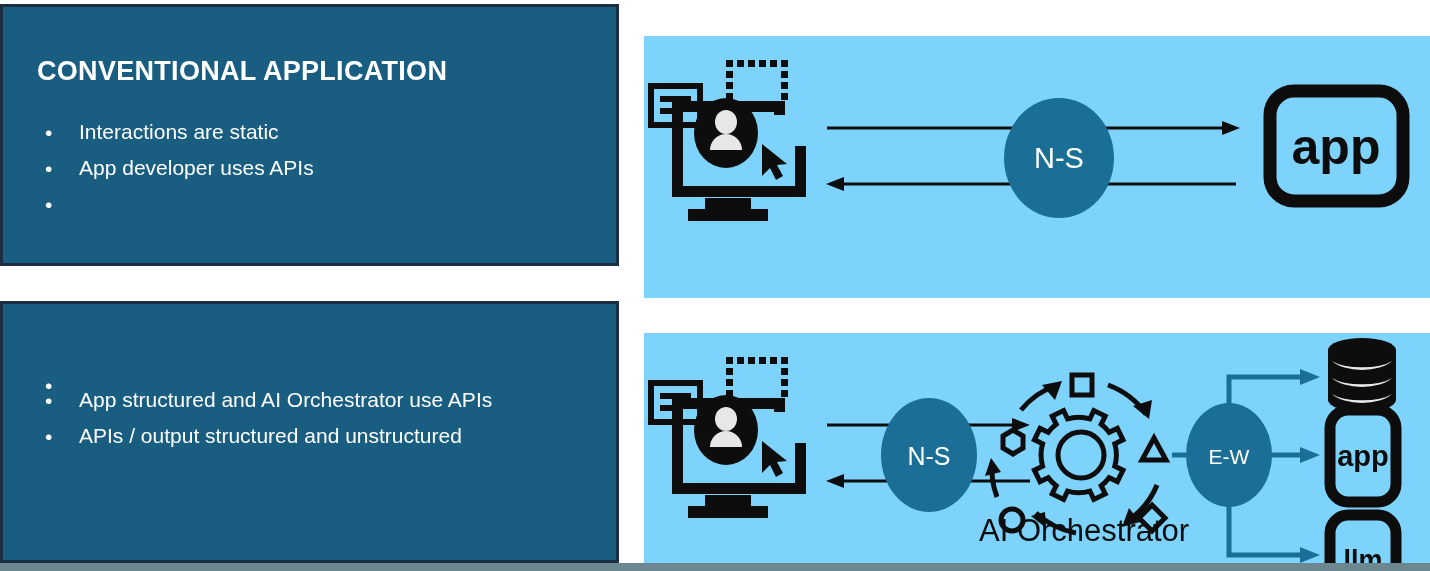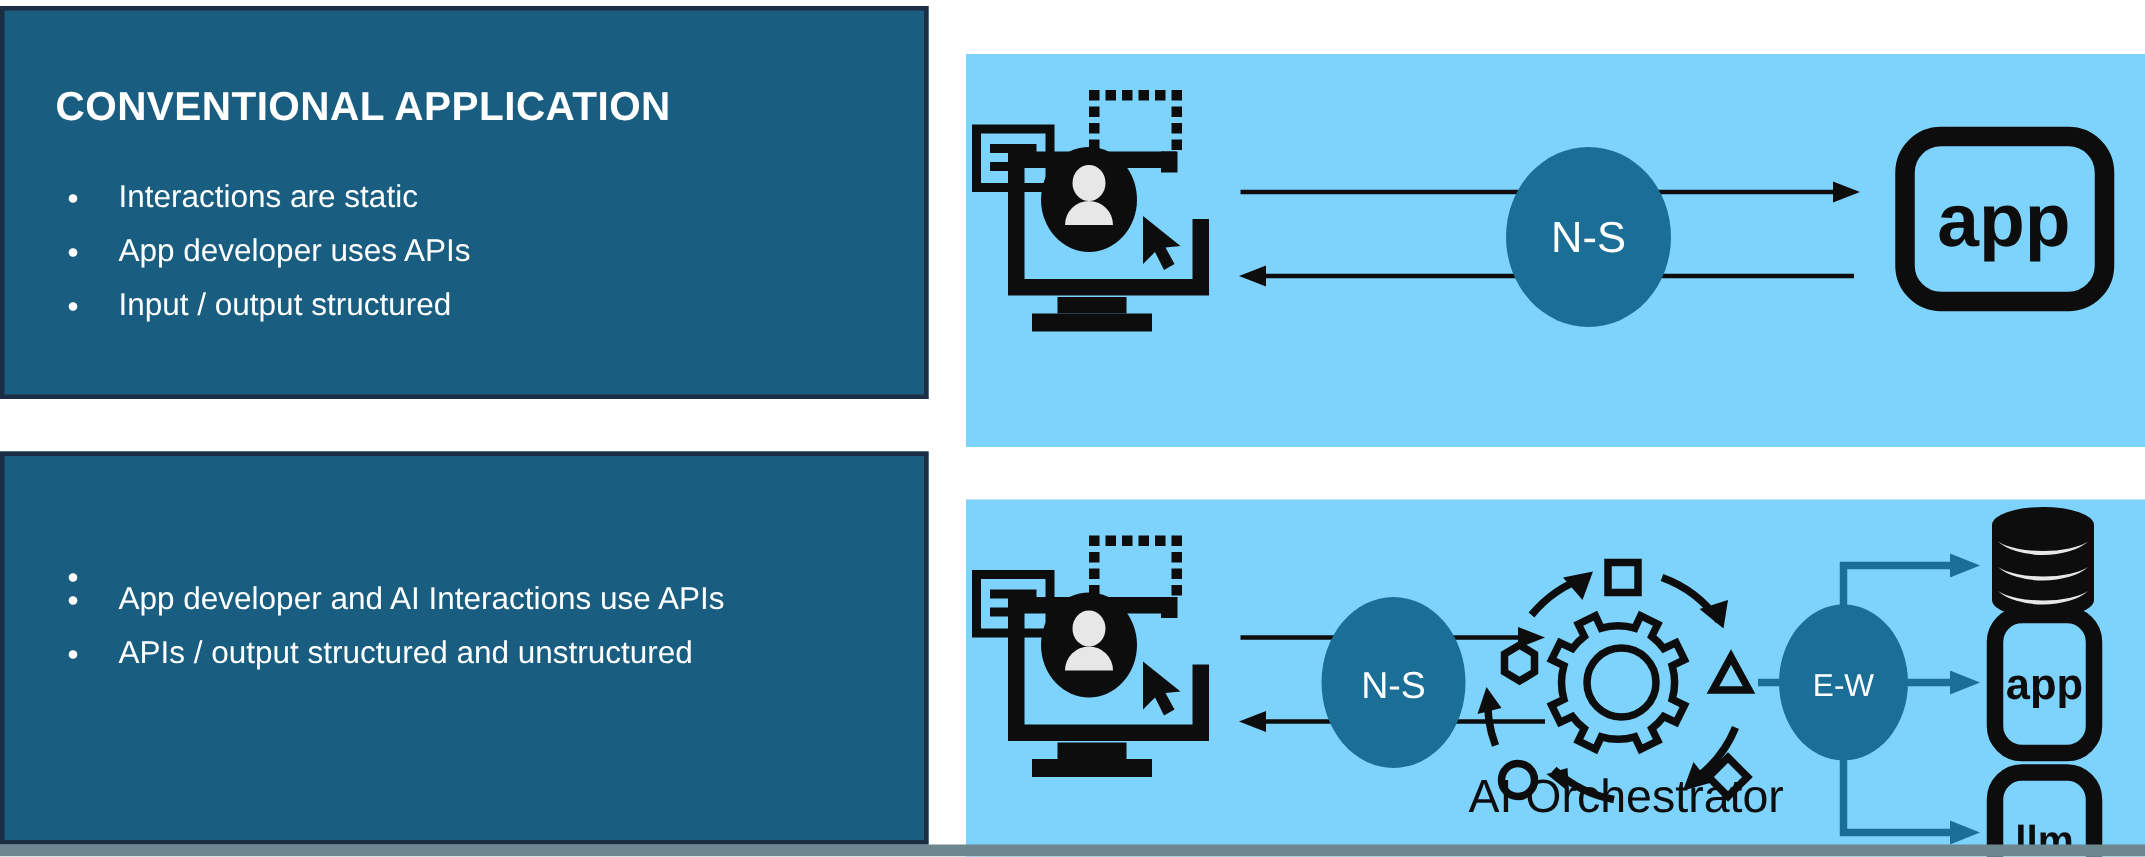--- a/index.html
+++ b/index.html
@@ -80,21 +80,20 @@
         <li>
           <span class="dot">•</span>
           <span>Interactions are static</span>
         </li>
         <li>
           <span class="dot">•</span>
           <span>App developer uses APIs</span>
         </li>
         <li>
           <span class="dot">•</span>
-          <span>Input / output structured</span>
         </li>
       </ul>
     </div>
 
     <div class="panel-gray">
       <svg width="786" height="262" viewBox="0 0 786 262" xmlns="http://www.w3.org/2000/svg">
 
         <g stroke="#0d0d0d" stroke-width="3" fill="none">
           <line x1="183" y1="92" x2="580" y2="92"></line>
         </g>
@@ -161,21 +160,21 @@
 
   <div class="row row-bottom">
 
     <div class="panel-blue">
       <ul class="bullets">
         <li>
           <span class="dot">•</span>
         </li>
         <li>
           <span class="dot">•</span>
-          <span>App developer and AI Interactions use APIs</span>
+          <span>App structured and AI Orchestrator use APIs</span>
         </li>
         <li>
           <span class="dot">•</span>
           <span>APIs / output structured and unstructured</span>
         </li>
       </ul>
     </div>
 
     <div class="panel-gray">
       <svg width="786" height="262" viewBox="0 0 786 262" xmlns="http://www.w3.org/2000/svg">

